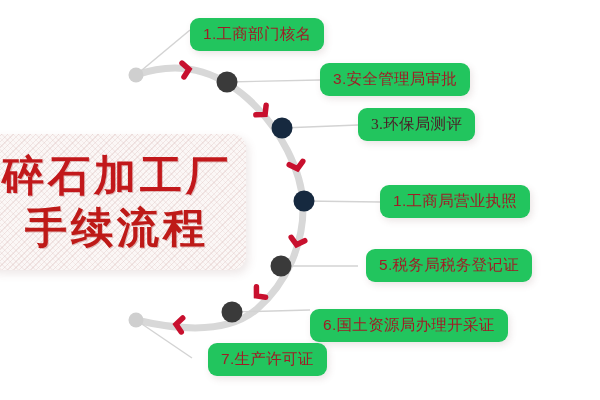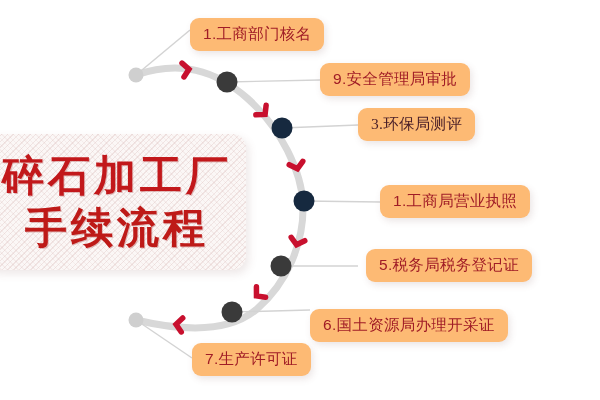--- a/index.html
+++ b/index.html
@@ -79,38 +79,38 @@
 
   
   .step-label {
     position: absolute;
     height: 33px;
     box-sizing: border-box;
     padding: 0 13px;
     display: flex;
     align-items: center;
     border-radius: 9px;
-    background: #fdba74;
+    background: #22c55e;
     box-shadow: 2px 3px 7px rgba(130, 95, 95, 0.16);
     font-size: 15.5px;
     letter-spacing: 0.3px;
     white-space: nowrap;
     color: #b3232c;
     z-index: 5;
   }
   .step-label.dark   { color: #4a1f28; }
   .step-label.deep   { color: #a01c26; }
 
   #step-1 { left: 190px; top: 18px;  }
   #step-2 { left: 320px; top: 63px;  }
   #step-3 { left: 358px; top: 108px; font-family: Liberation Serif, serif; }
   #step-4 { left: 380px; top: 185px; }
   #step-5 { left: 366px; top: 249px; }
   #step-6 { left: 310px; top: 293px; margin-top: 16px; }
-  #step-7 { left: 192px; top: 343px; }
+  #step-7 { left: 208px; top: 343px; }
 </style>
 </head>
 <body>
 
 <div id="stage">
 
   <svg id="flow-svg" viewBox="0 0 600 400">
 
     <path d="M 136,75
              C 180,60 215,70 247,98
@@ -147,20 +147,20 @@
       <polyline points="0,-7 6,0 0,7" transform="translate(182,325) rotate(186)"></polyline>
     </g>
   </svg>
 
   <div id="title-panel">
     <div class="title-line">碎石加工厂</div>
     <div class="title-line second">手续流程</div>
   </div>
 
   <div class="step-label deep" id="step-1">1.工商部门核名</div>
-  <div class="step-label deep" id="step-2">9.安全管理局审批</div>
+  <div class="step-label deep" id="step-2">3.安全管理局审批</div>
   <div class="step-label dark" id="step-3">3.环保局测评</div>
   <div class="step-label deep" id="step-4">1.工商局营业执照</div>
   <div class="step-label deep" id="step-5">5.税务局税务登记证</div>
   <div class="step-label deep" id="step-6">6.国土资源局办理开采证</div>
   <div class="step-label deep" id="step-7">7.生产许可证</div>
 
 </div>
 
 </body></html>

